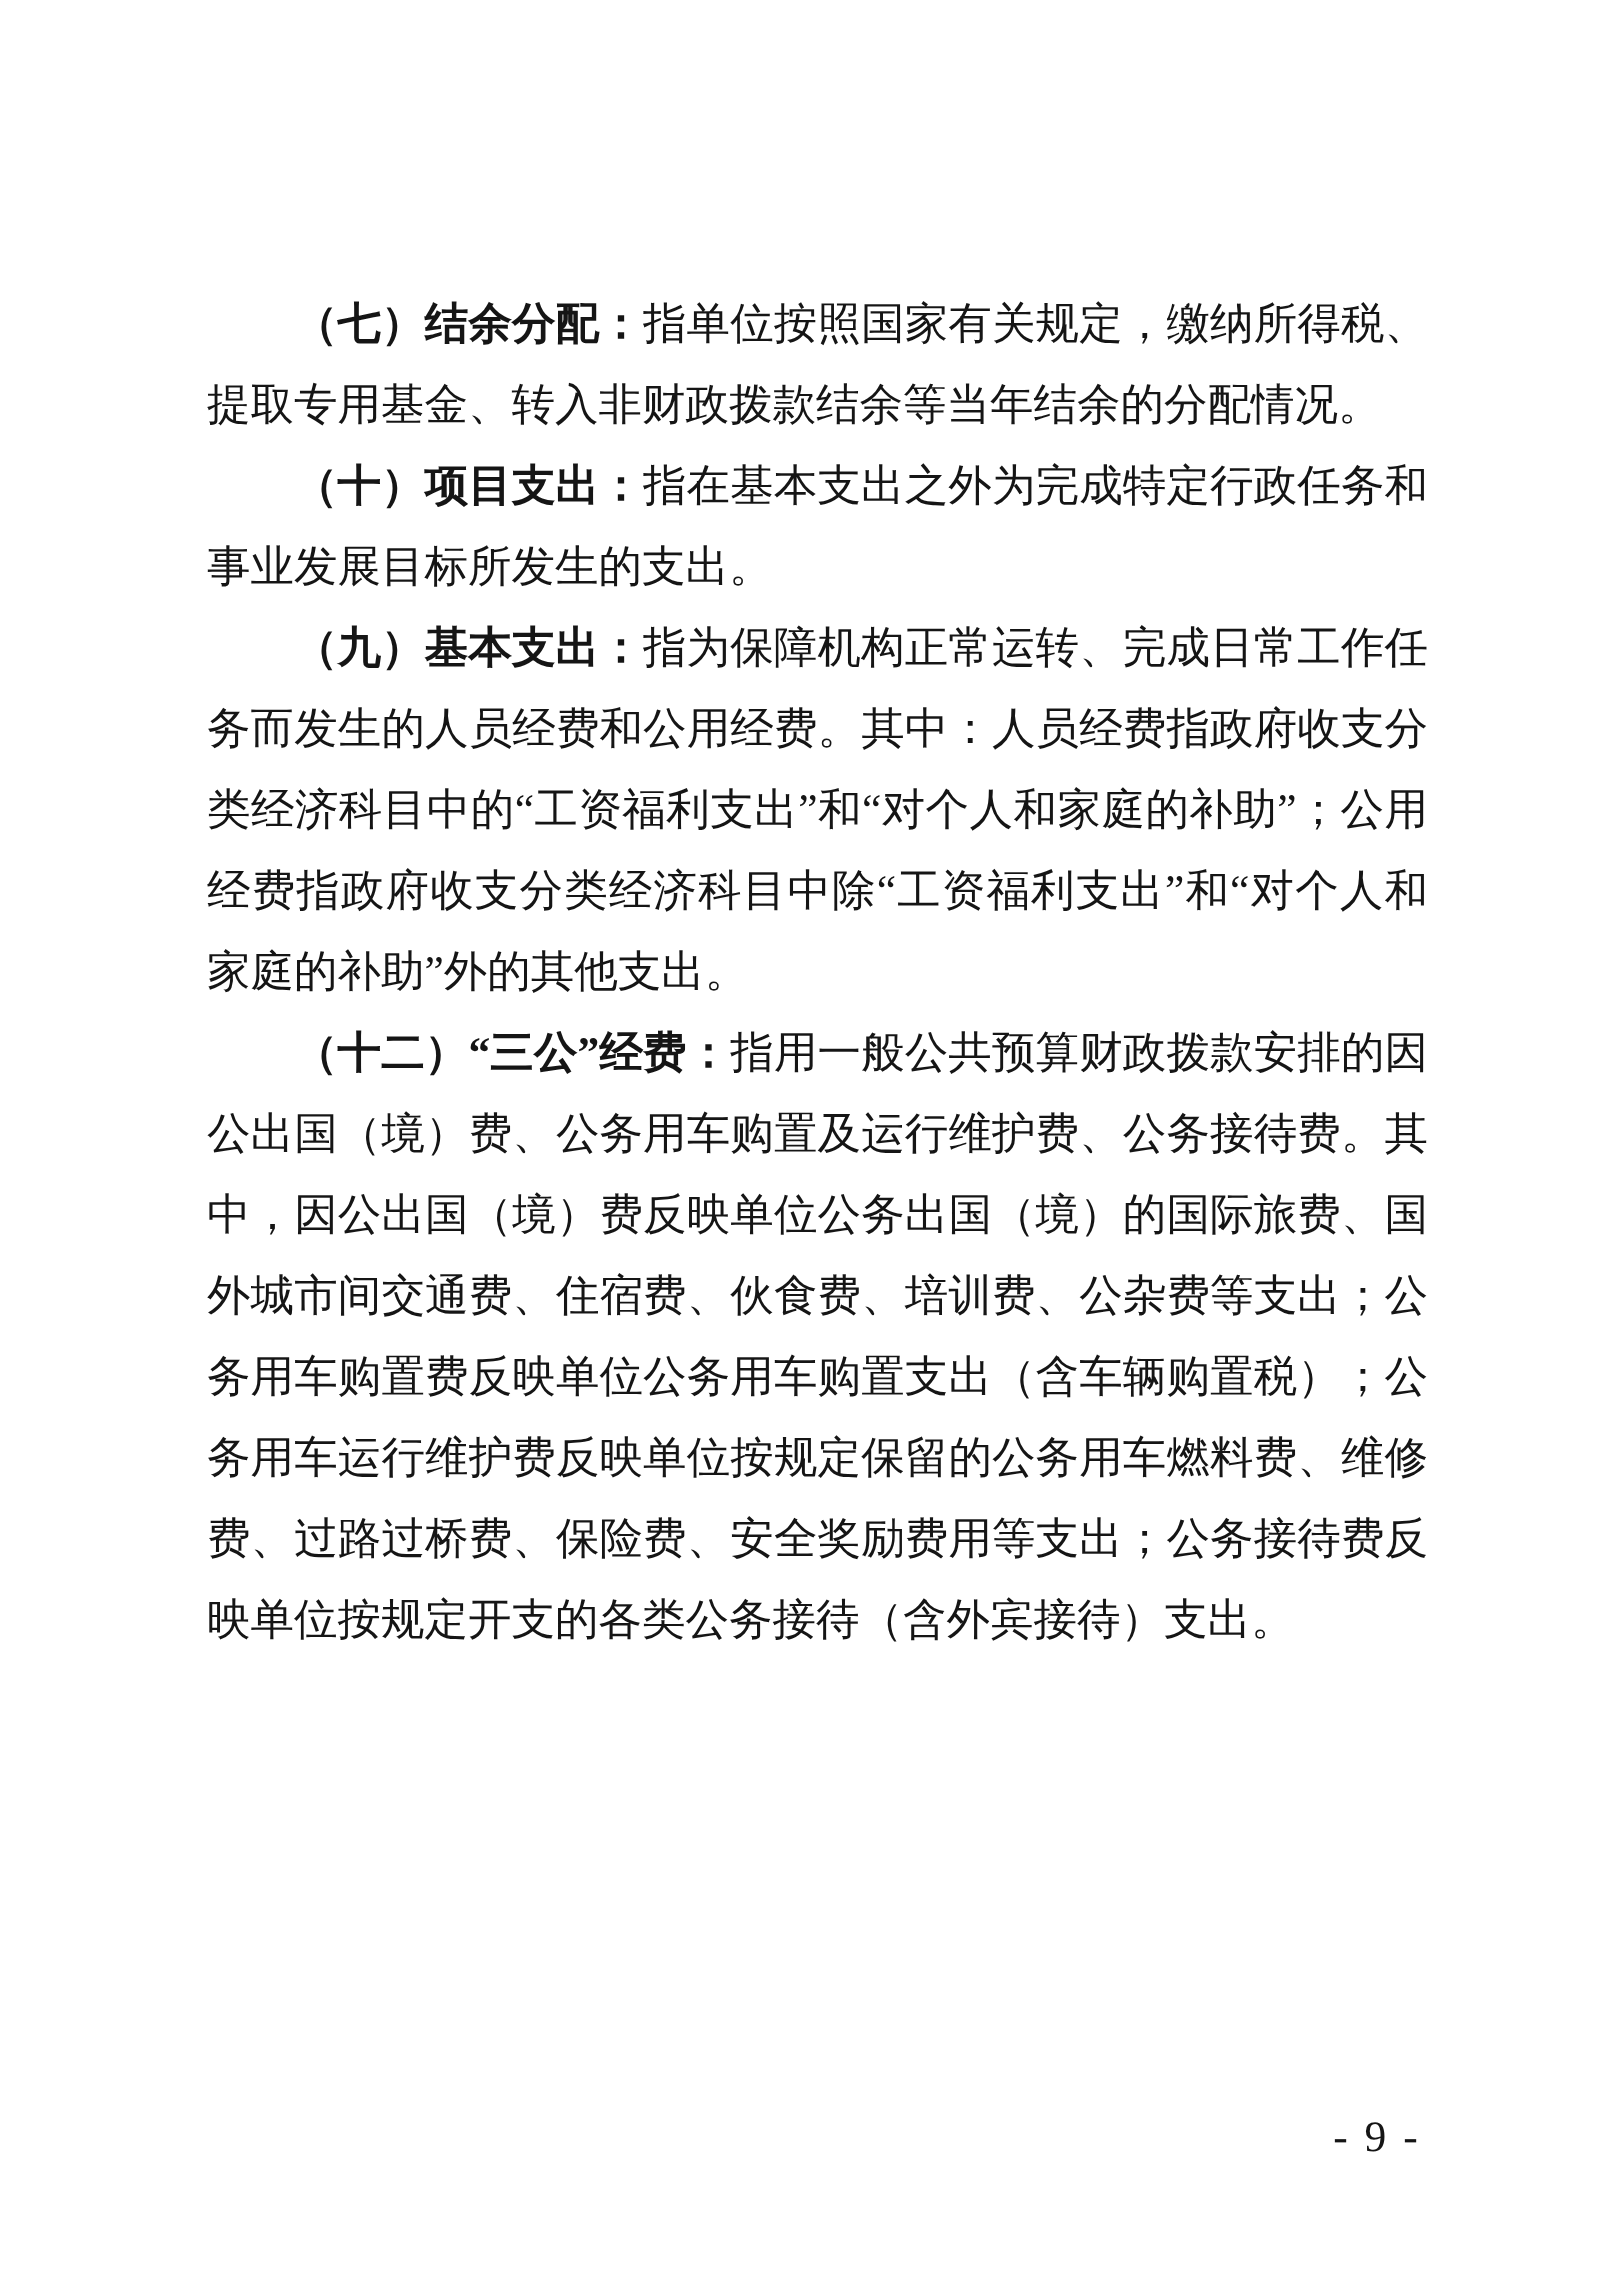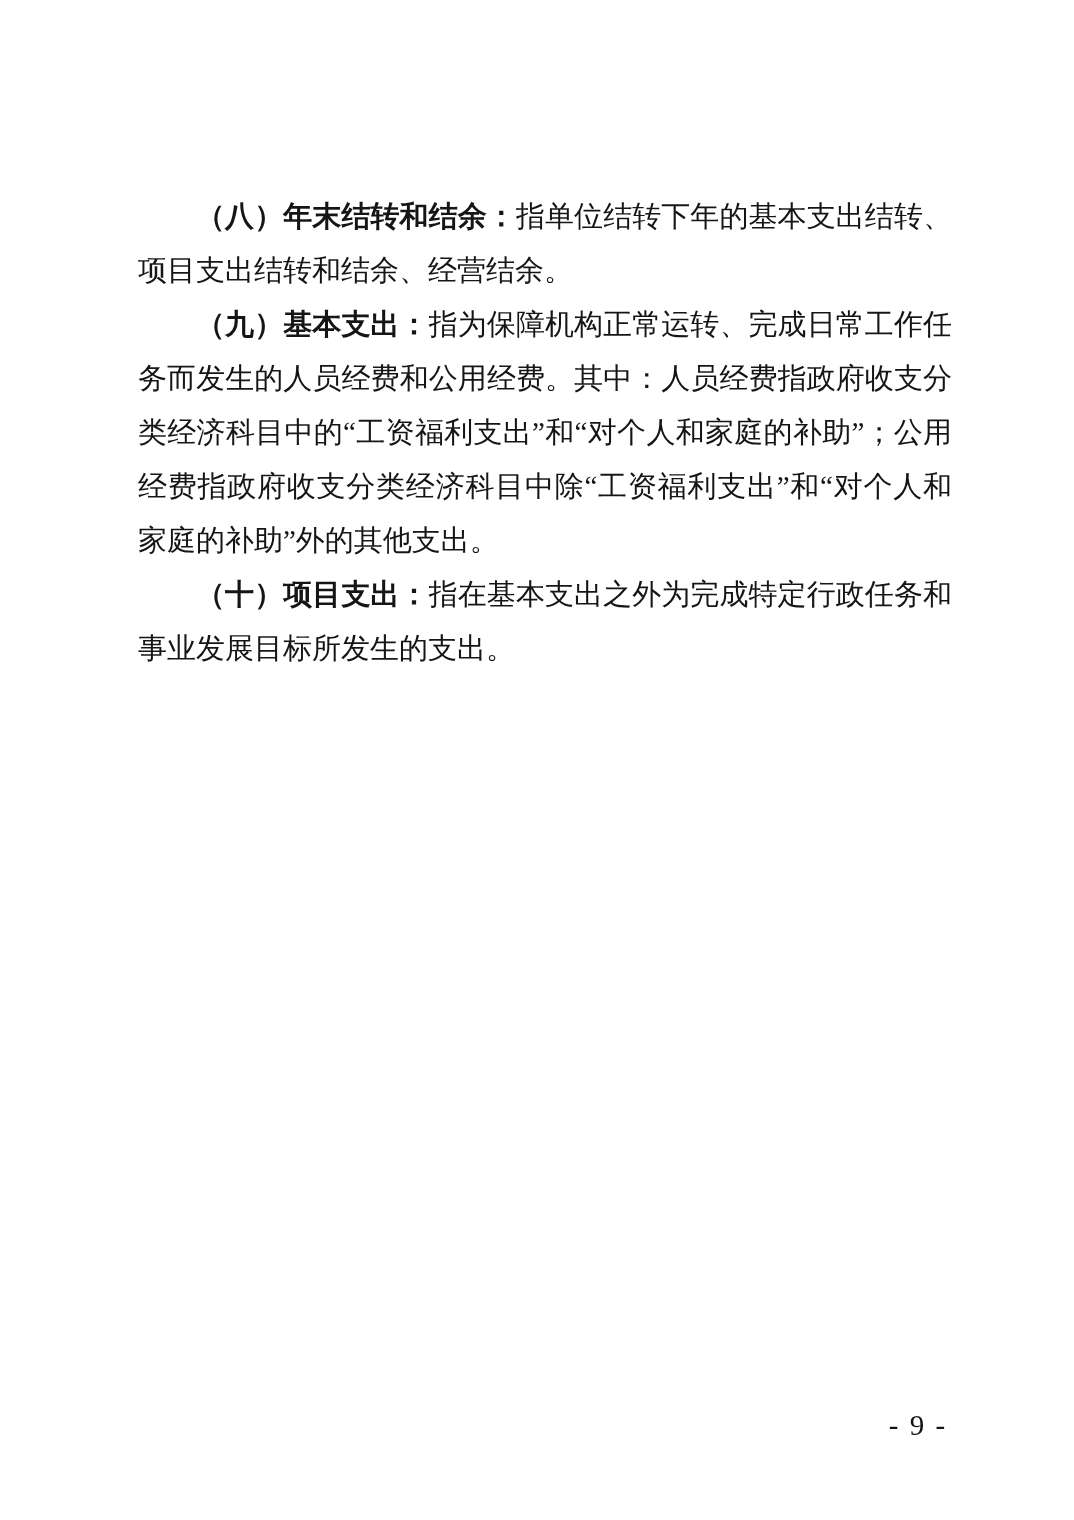--- a/index.html
+++ b/index.html
@@ -46,25 +46,26 @@
     letter-spacing: 2px;
     color: #151515;
   }
 </style>
 </head>
 <body>
 
 <div class="page">
   <div class="text-block">
 
+    <p class="para"><span class="para-head">（七）结余分配：</span><span>指单位按照国家有关规定，缴纳所得税、提取专用基金、转入非财政拨款结余等当年结余的分配情况。</span></p>
 
-    <p class="para"><span class="para-head">（八）年末结转和结余：</span><span>指单位结转下年的基本支出结转、项目支出结转和结余、经营结余。</span></p>
+
+    <p class="para"><span class="para-head">（十）项目支出：</span><span>指在基本支出之外为完成特定行政任务和事业发展目标所发生的支出。</span></p>
 
     <p class="para"><span class="para-head">（九）基本支出：</span><span>指为保障机构正常运转、完成日常工作任务而发生的人员经费和公用经费。其中：人员经费指政府收支分类经济科目中的“工资福利支出”和“对个人和家庭的补助”；公用经费指政府收支分类经济科目中除“工资福利支出”和“对个人和家庭的补助”外的其他支出。</span></p>
 
-    <p class="para"><span class="para-head">（十）项目支出：</span><span>指在基本支出之外为完成特定行政任务和事业发展目标所发生的支出。</span></p>
 
-
+    <p class="para"><span class="para-head">（十二）“三公”经费：</span><span>指用一般公共预算财政拨款安排的因公出国（境）费、公务用车购置及运行维护费、公务接待费。其中，因公出国（境）费反映单位公务出国（境）的国际旅费、国外城市间交通费、住宿费、伙食费、培训费、公杂费等支出；公务用车购置费反映单位公务用车购置支出（含车辆购置税）；公务用车运行维护费反映单位按规定保留的公务用车燃料费、维修费、过路过桥费、保险费、安全奖励费用等支出；公务接待费反映单位按规定开支的各类公务接待（含外宾接待）支出。</span></p>
 
   </div>
 
   <div class="page-number">- 9 -</div>
 </div>
 
 </body></html>

